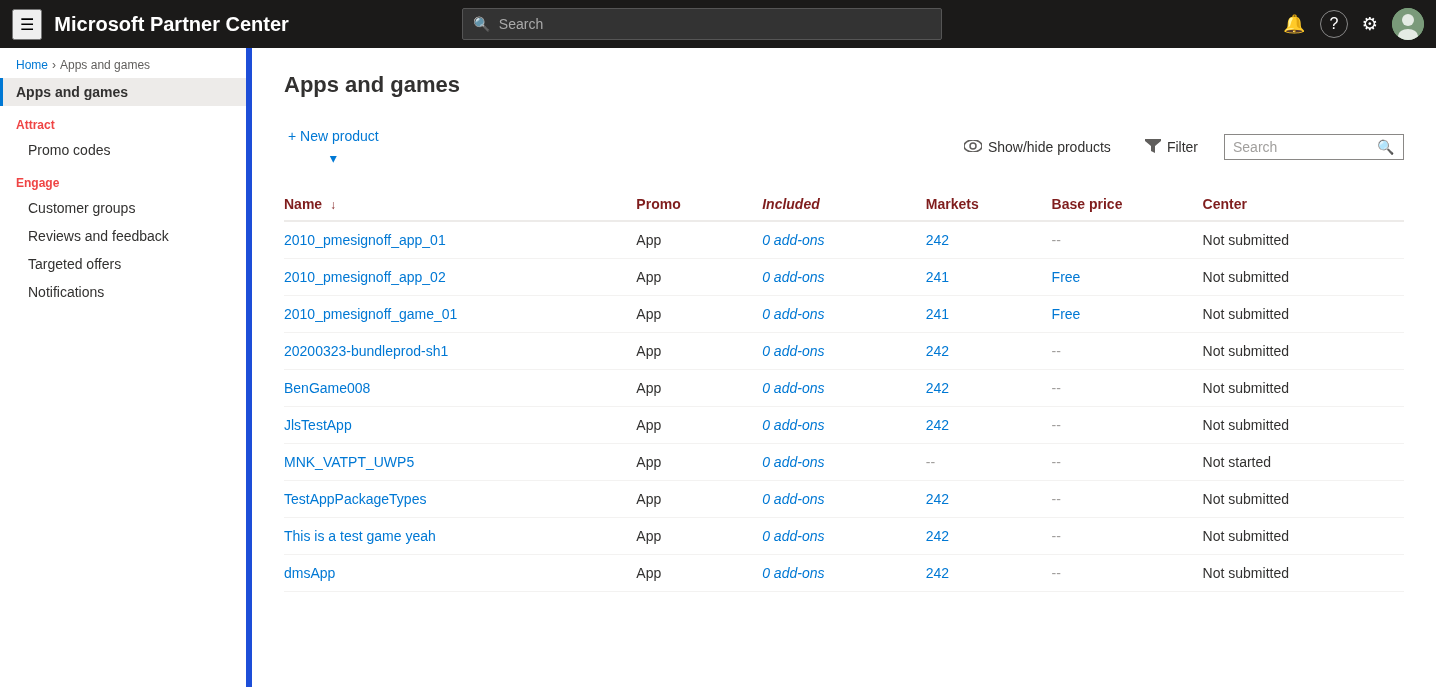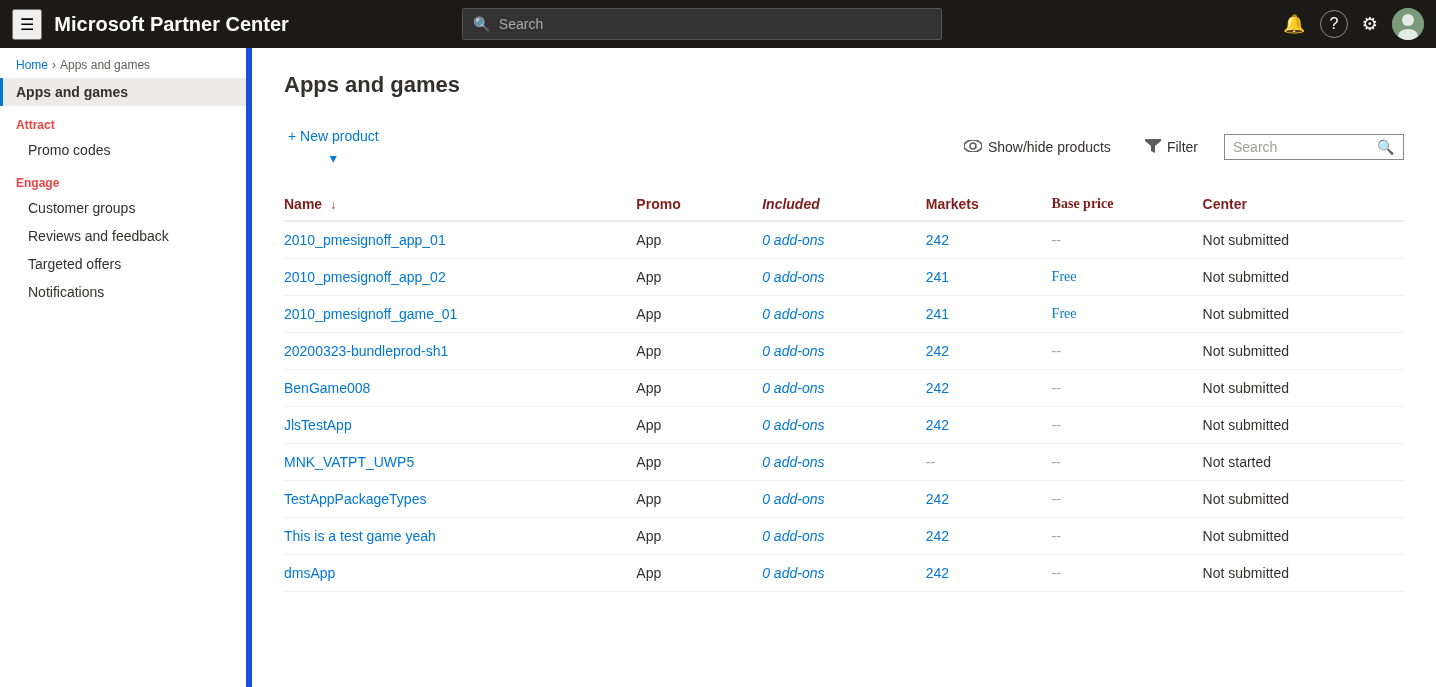--- a/index.html
+++ b/index.html
@@ -251,21 +251,21 @@
       border-bottom: 1px solid #f3f2f1;
     }
     .products-table td a {
       color: #0078d4;
       text-decoration: none;
     }
     .col-name { width: 280px; }
     .col-type { width: 100px; }
     .col-included { width: 130px; font-style: italic; }
     .col-markets { width: 100px; }
-    .col-baseprice { width: 120px; font-family: Liberation Serif, serif; }
+    .col-baseprice { width: 120px; }
     .col-status { width: 160px; }
 
     .sort-icon { margin-left: 4px; font-size: 12px; }
     .muted { color: #a19f9d; }
   </style>
 </head>
 <body>
 
 <nav class="topbar">
   <button class="topbar-hamburger">☰</button>

